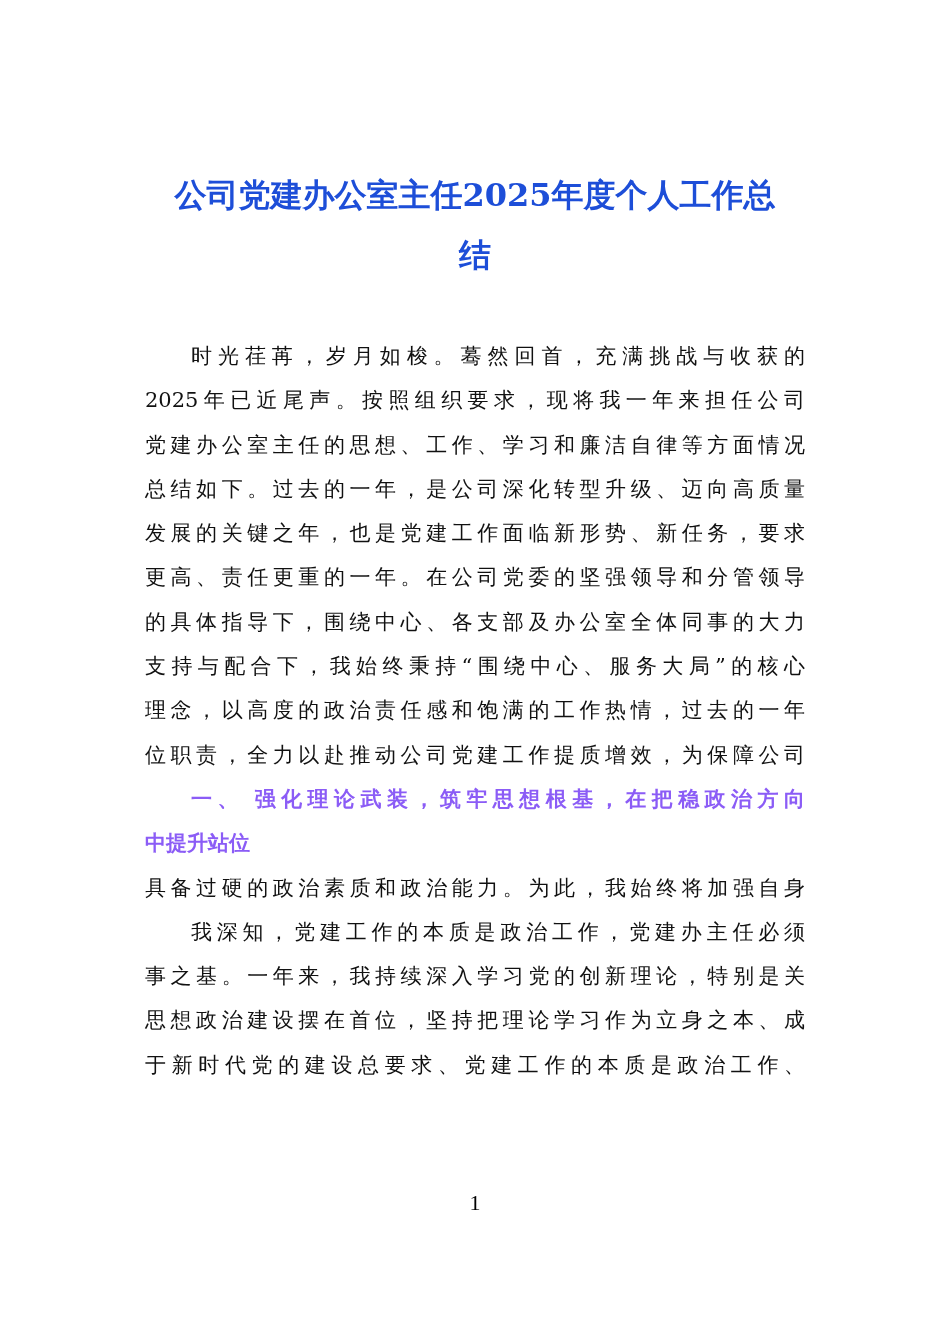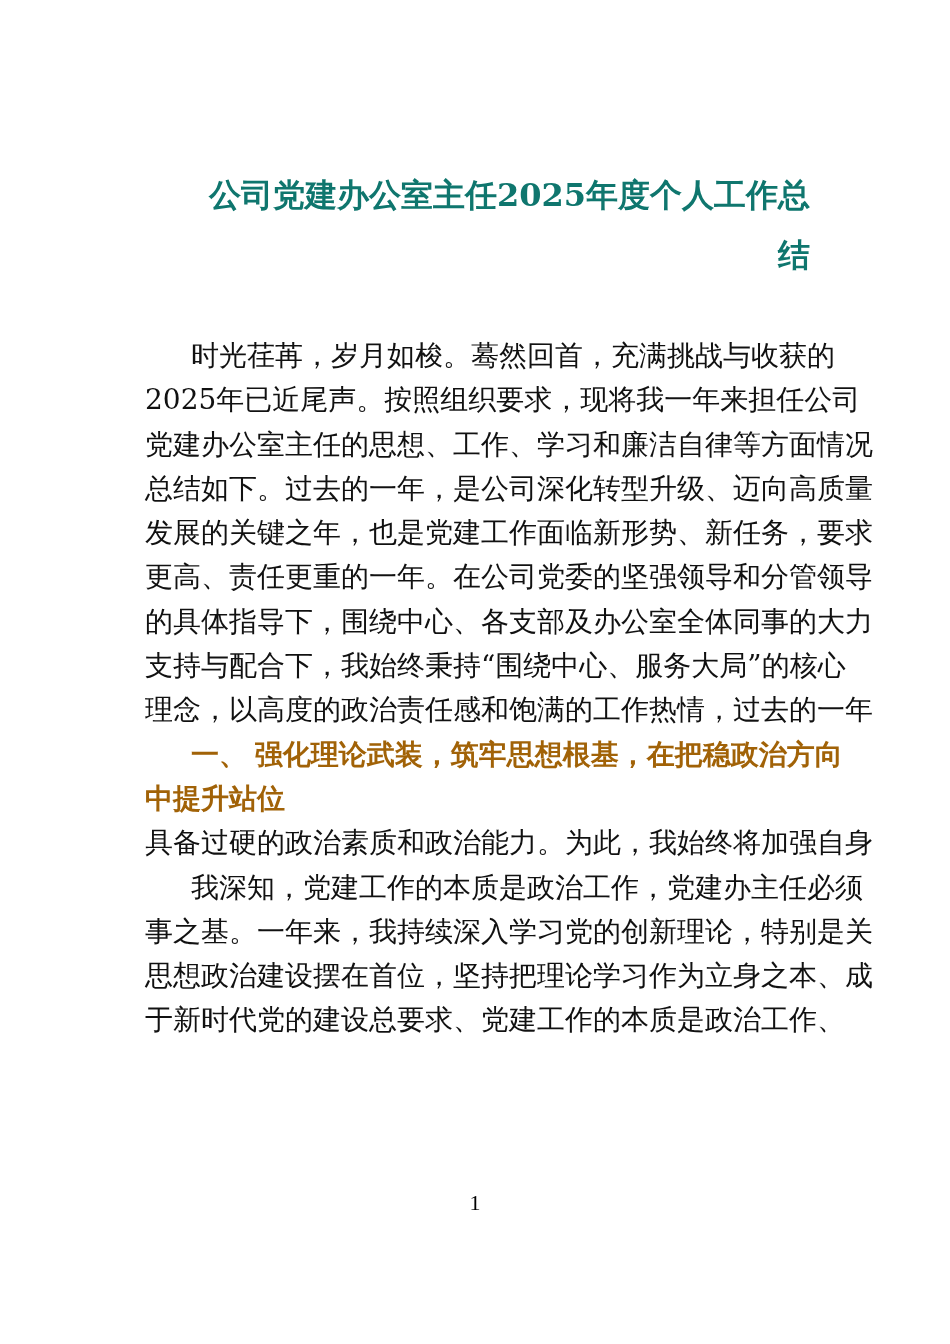--- a/index.html
+++ b/index.html
@@ -1,34 +1,34 @@
 <!DOCTYPE html>
 <html><head>
   <meta charset="utf-8">
   <style>
     html, body { margin: 0; padding: 0; background: #ffffff; }
     body { width: 950px; height: 1344px; position: relative; overflow: hidden; }
     .page { position: absolute; left: 0; top: 0; width: 950px; height: 1344px; background: #ffffff; }
     .title {
-      position: absolute; left: 140px; width: 670px; text-align: right;
-      font-family: "DejaVu Serif", serif; font-weight: bold; font-size: 32px; color: #0f766e;
+      position: absolute; left: 140px; width: 670px; text-align: center;
+      font-family: "DejaVu Serif", serif; font-weight: bold; font-size: 32px; color: #1d4ed8;
       line-height: 60px; top: 165px;
     }
     .title .line { display: block; height: 60px; white-space: nowrap; }
     .body-text {
       position: absolute; left: 145px; width: 660px;
-      font-family: "DejaVu Serif", serif; font-size: 28px; color: #111;
+      font-family: "DejaVu Serif", serif; font-size: 21px; color: #111;
     }
     .ln {
       display: block; height: 44.3px; line-height: 44.3px; white-space: nowrap;
       text-align: justify; text-align-last: justify;
     }
     .ln.last { text-align-last: left; }
     .ln.indent { padding-left: 46px; }
-    .heading { font-family: Liberation Sans, sans-serif; font-weight: bold; color: #a16207; }
+    .heading { font-family: Liberation Serif, serif; font-weight: bold; color: #8b5cf6; }
     .page-number {
       position: absolute; top: 1190px; left: 0; width: 950px; text-align: center;
       font-family: "Liberation Serif", serif; font-size: 22px; color: #000;
     }
   </style>
 </head>
 <body>
 
 <div class="page">
 
@@ -41,20 +41,21 @@
     <div>
       <span class="ln indent">时光荏苒，岁月如梭。蓦然回首，充满挑战与收获的</span>
       <span class="ln">2025年已近尾声。按照组织要求，现将我一年来担任公司</span>
       <span class="ln">党建办公室主任的思想、工作、学习和廉洁自律等方面情况</span>
       <span class="ln">总结如下。过去的一年，是公司深化转型升级、迈向高质量</span>
       <span class="ln">发展的关键之年，也是党建工作面临新形势、新任务，要求</span>
       <span class="ln">更高、责任更重的一年。在公司党委的坚强领导和分管领导</span>
       <span class="ln">的具体指导下，围绕中心、各支部及办公室全体同事的大力</span>
       <span class="ln">支持与配合下，我始终秉持“围绕中心、服务大局”的核心</span>
       <span class="ln">理念，以高度的政治责任感和饱满的工作热情，过去的一年</span>
+      <span class="ln">位职责，全力以赴推动公司党建工作提质增效，为保障公司</span>
     </div>
 
     <div class="heading">
       <span class="ln indent">一、 强化理论武装，筑牢思想根基，在把稳政治方向</span>
       <span class="ln last">中提升站位</span>
     </div>
 
     <div>
       <span class="ln">具备过硬的政治素质和政治能力。为此，我始终将加强自身</span>
       <span class="ln indent">我深知，党建工作的本质是政治工作，党建办主任必须</span>

